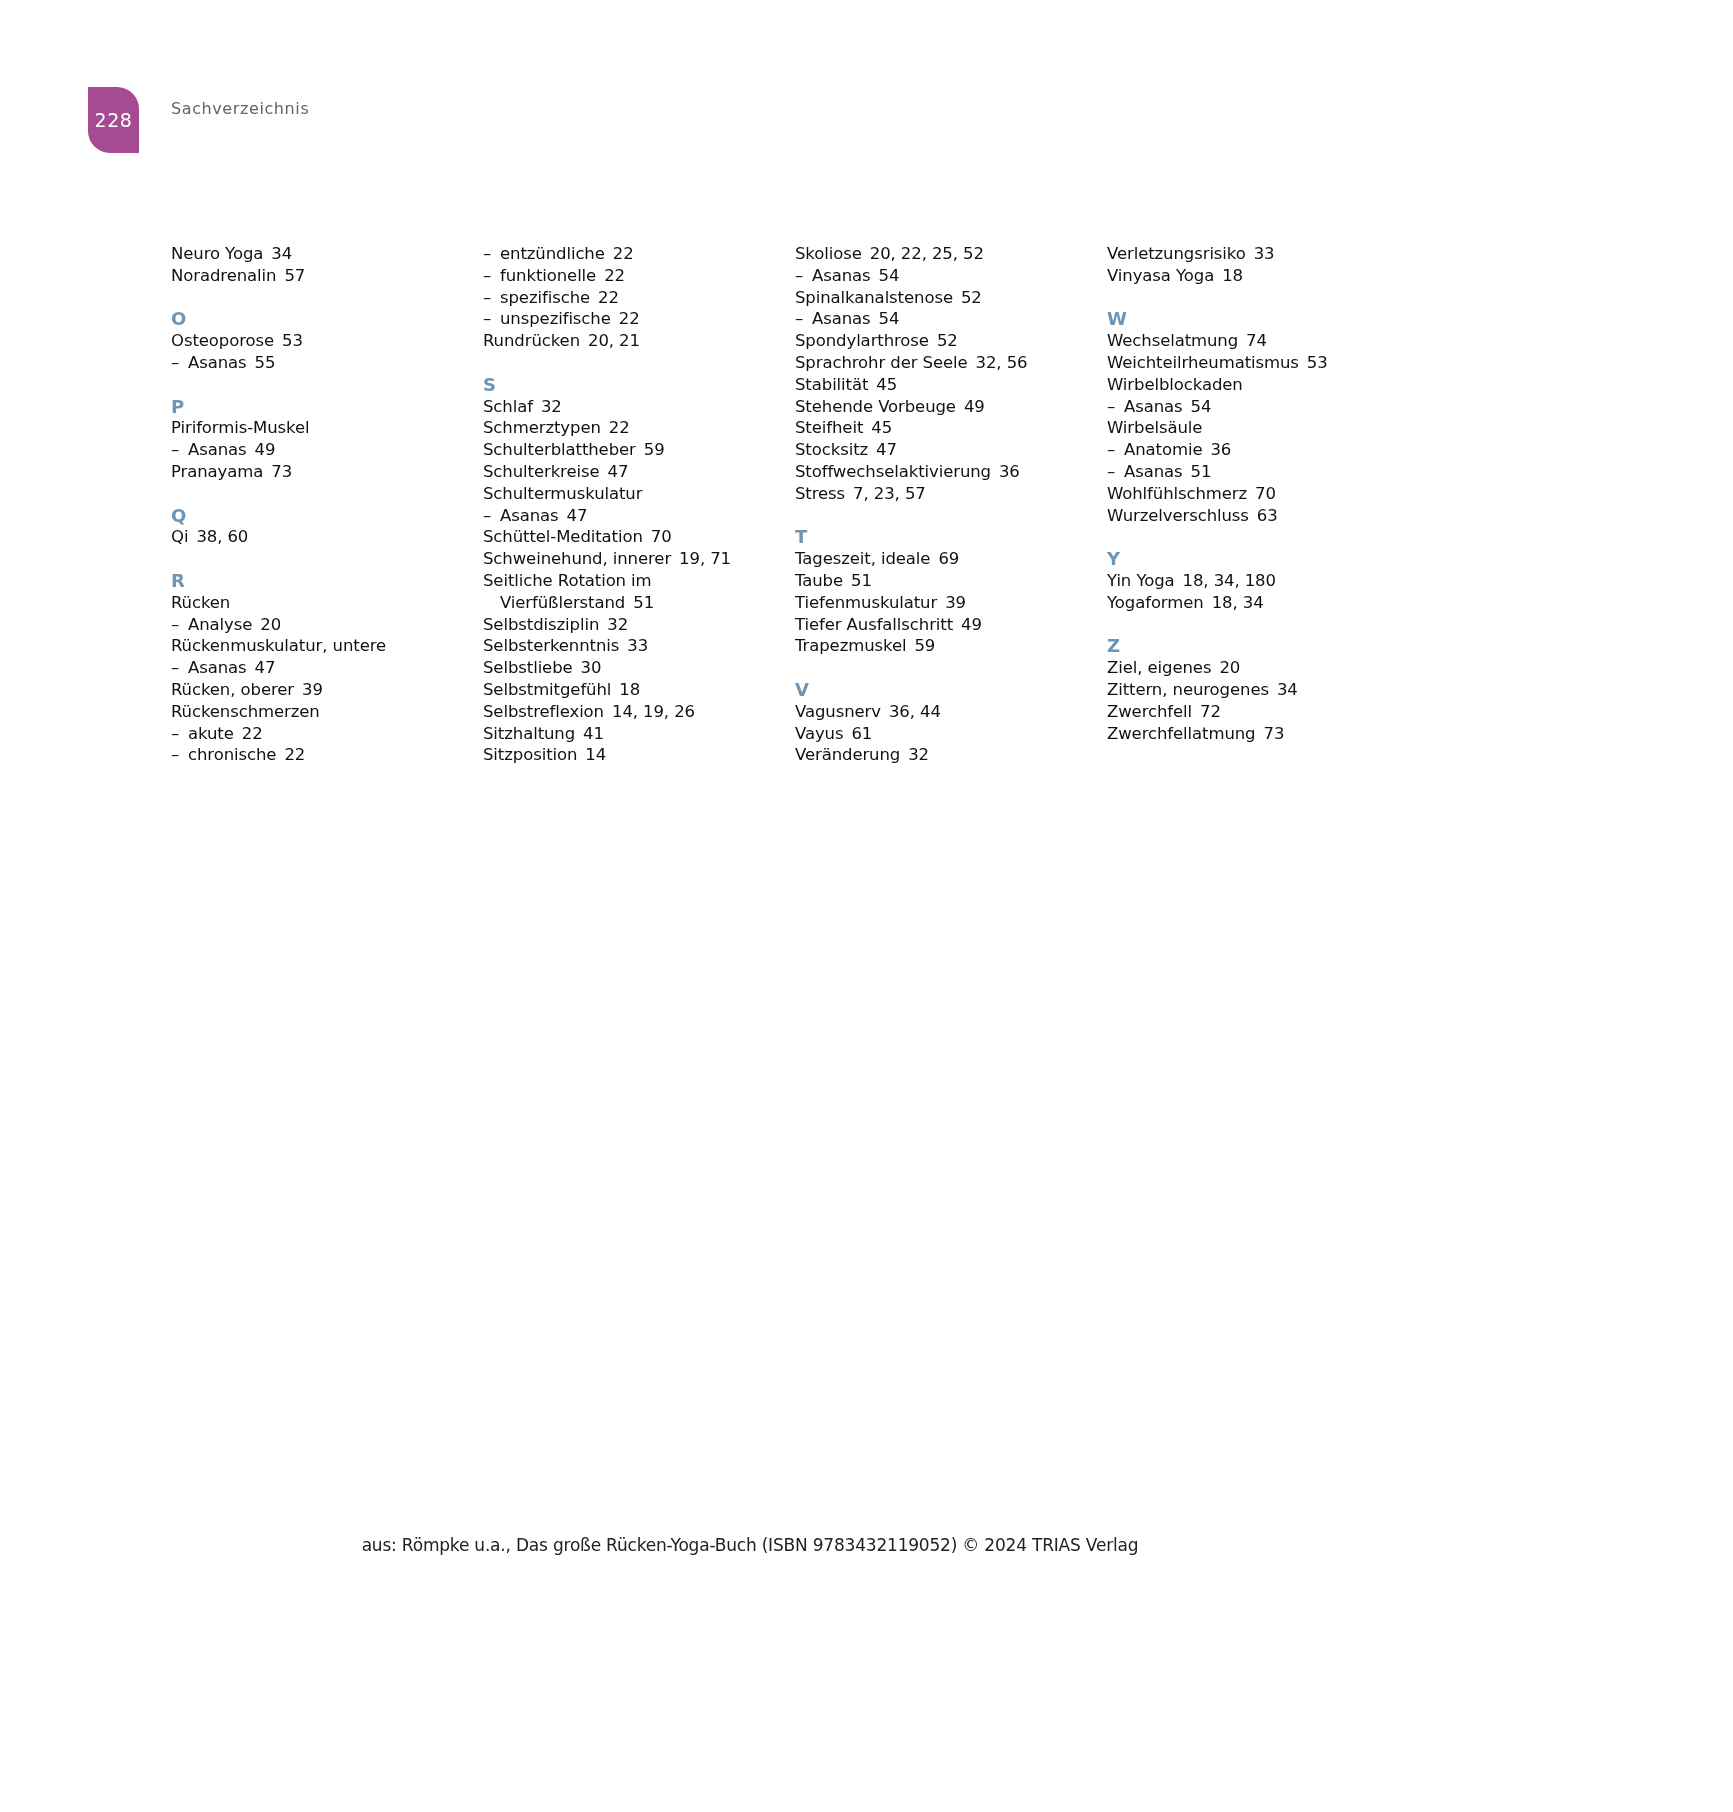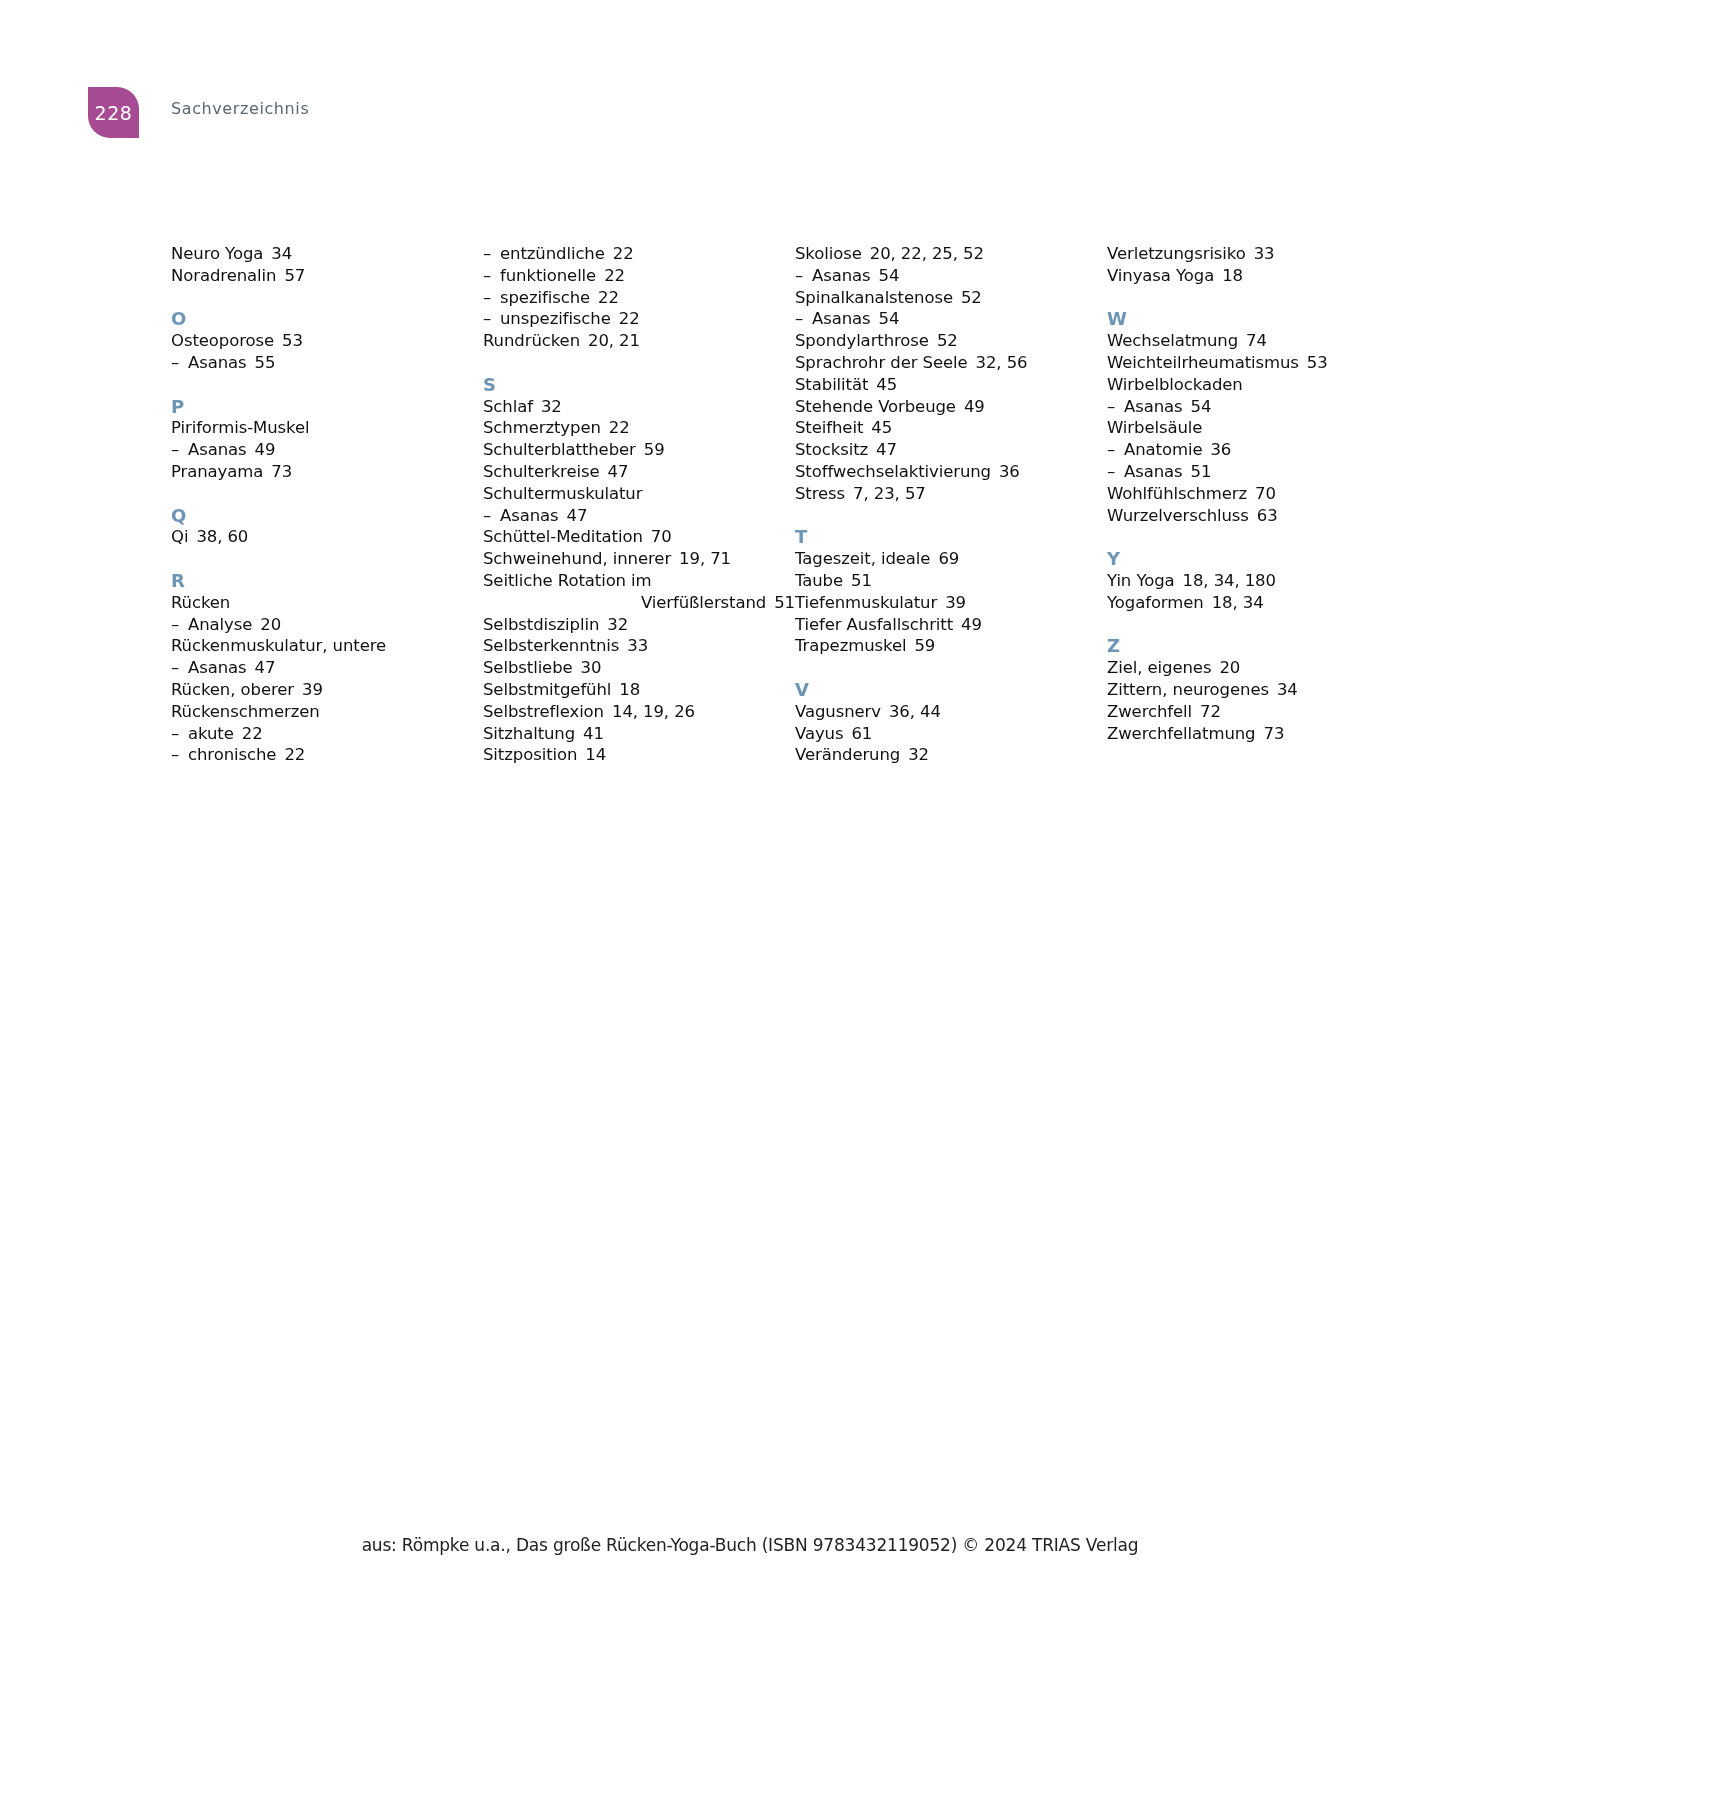--- a/index.html
+++ b/index.html
@@ -1,42 +1,42 @@
 <!DOCTYPE html>
 <html><head>
   <meta charset="utf-8">
   <style>
     html, body { margin: 0; padding: 0; background: #ffffff; }
     body {
       width: 1500px; height: 1568px; position: relative; overflow: hidden;
       font-family: "DejaVu Sans", sans-serif; color: #111111;
     }
     .page-badge {
-      position: absolute; left: 88px; top: 87px; width: 51px; height: 51px;
+      position: absolute; left: 88px; top: 87px; width: 51px; height: 66px;
       background: #a64a93; color: #ffffff;
       border-radius: 0 22px 0 22px;
       display: flex; align-items: center; justify-content: center;
       font-size: 19px; letter-spacing: 0.5px;
     }
     .page-title {
       position: absolute; left: 171px; top: 99px;
       font-size: 16px; color: #5b6770; letter-spacing: 0.6px;
     }
     .columns {
       position: absolute; left: 171px; top: 219px; width: 1250px;
       display: flex;
     }
     .col { width: 312px; margin-top: 24px; }
     .entry {
       font-size: 16.5px; line-height: 21.8px; white-space: nowrap;
       letter-spacing: -0.1px;
     }
     .entry .pages { margin-left: 8px; }
     .entry.sub .dash { display: inline-block; width: 17px; }
-    .entry.cont { padding-left: 17px; text-align: right; }
+    .entry.cont { padding-left: 17px; }
     .letter {
       font-size: 18px; font-weight: bold; color: #6d95b5;
       line-height: 21.8px; margin-top: 21.8px;
     }
     .footer {
       position: absolute; left: 0; top: 1535px; width: 1500px; text-align: center;
       font-size: 17px; color: #222222; letter-spacing: -0.2px;
     }
   </style>
 </head>

